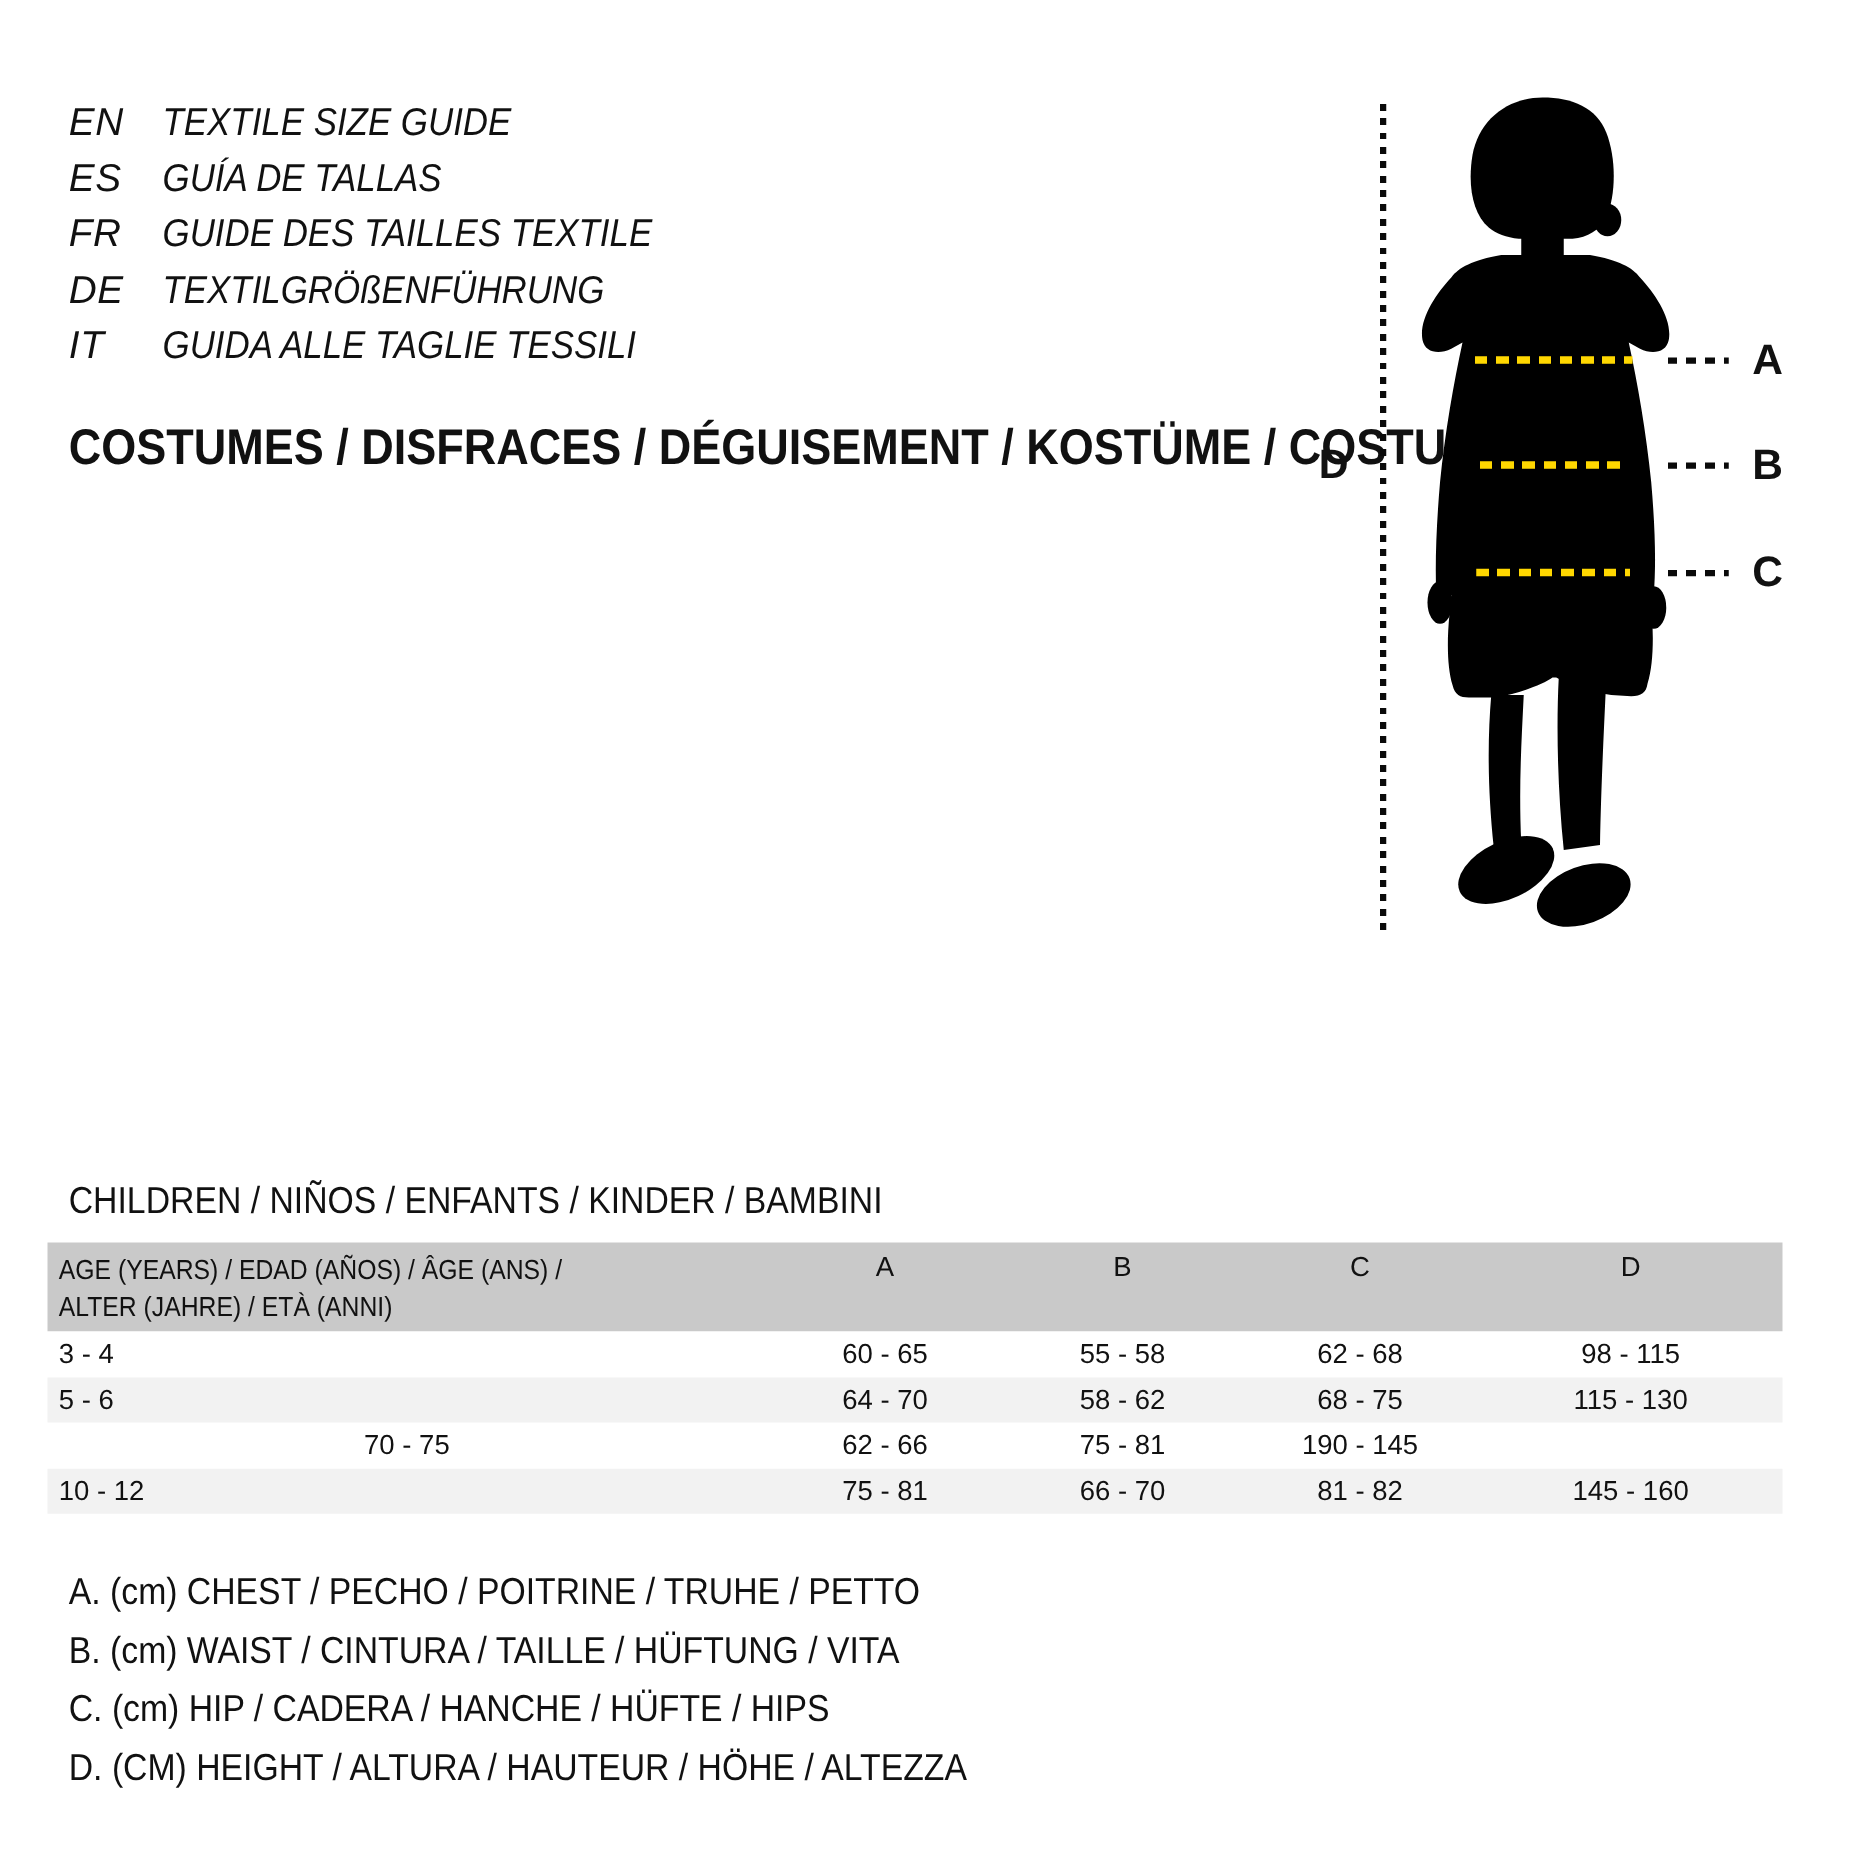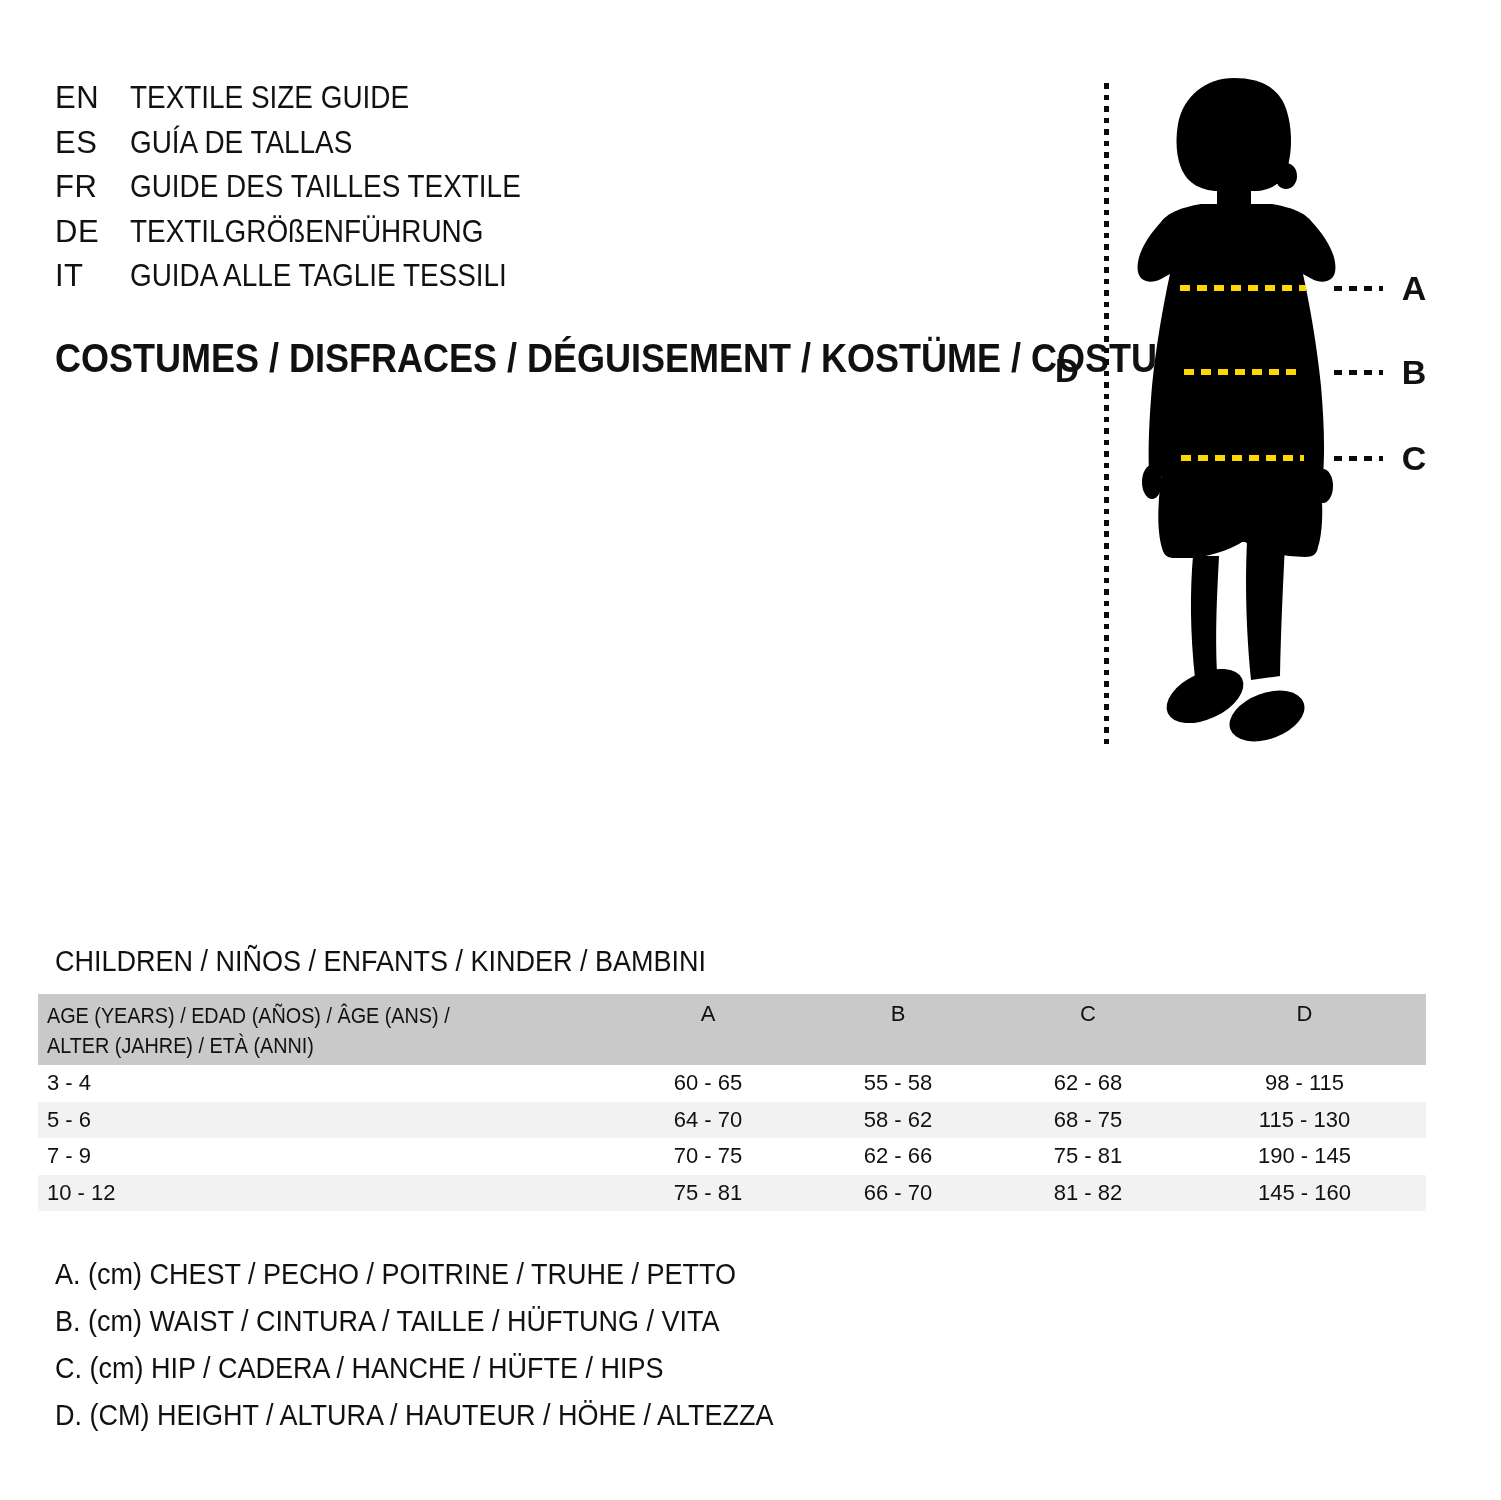--- a/index.html
+++ b/index.html
@@ -13,21 +13,21 @@
   }
   .cond {
     display: inline-block;
     transform: scaleX(0.9);
     transform-origin: 0 50%;
     white-space: nowrap;
   }
 
   
   .lang-block { position: absolute; left: 55px; top: 76px; }
-  .lang-row { height: 44.5px; line-height: 44.5px; font-size: 31px; }
+  .lang-row { height: 44.5px; line-height: 44.5px; font-size: 31px; font-style: italic; }
   .lang-code { display: inline-block; width: 75px; letter-spacing: 0.5px; }
   .costumes {
     position: absolute; left: 55px; top: 336px;
     font-size: 40px; font-weight: bold; letter-spacing: 0px;
   }
 
   
   .figure { position: absolute; left: 0; top: 0; width: 1501px; height: 780px; }
   .v-line {
     position: absolute; left: 1104px; top: 83px; width: 5px; height: 663px;
@@ -159,21 +159,20 @@
       <div class="cell-val">98 - 115</div>
     </div>
     <div class="trow alt">
       <div class="cell-age">5 - 6</div>
       <div class="cell-val">64 - 70</div>
       <div class="cell-val">58 - 62</div>
       <div class="cell-val">68 - 75</div>
       <div class="cell-val">115 - 130</div>
     </div>
     <div class="trow">
-      <div class="cell-age">7 - 9</div>
       <div class="cell-val">70 - 75</div>
       <div class="cell-val">62 - 66</div>
       <div class="cell-val">75 - 81</div>
       <div class="cell-val">190 - 145</div>
     </div>
     <div class="trow alt">
       <div class="cell-age">10 - 12</div>
       <div class="cell-val">75 - 81</div>
       <div class="cell-val">66 - 70</div>
       <div class="cell-val">81 - 82</div>

